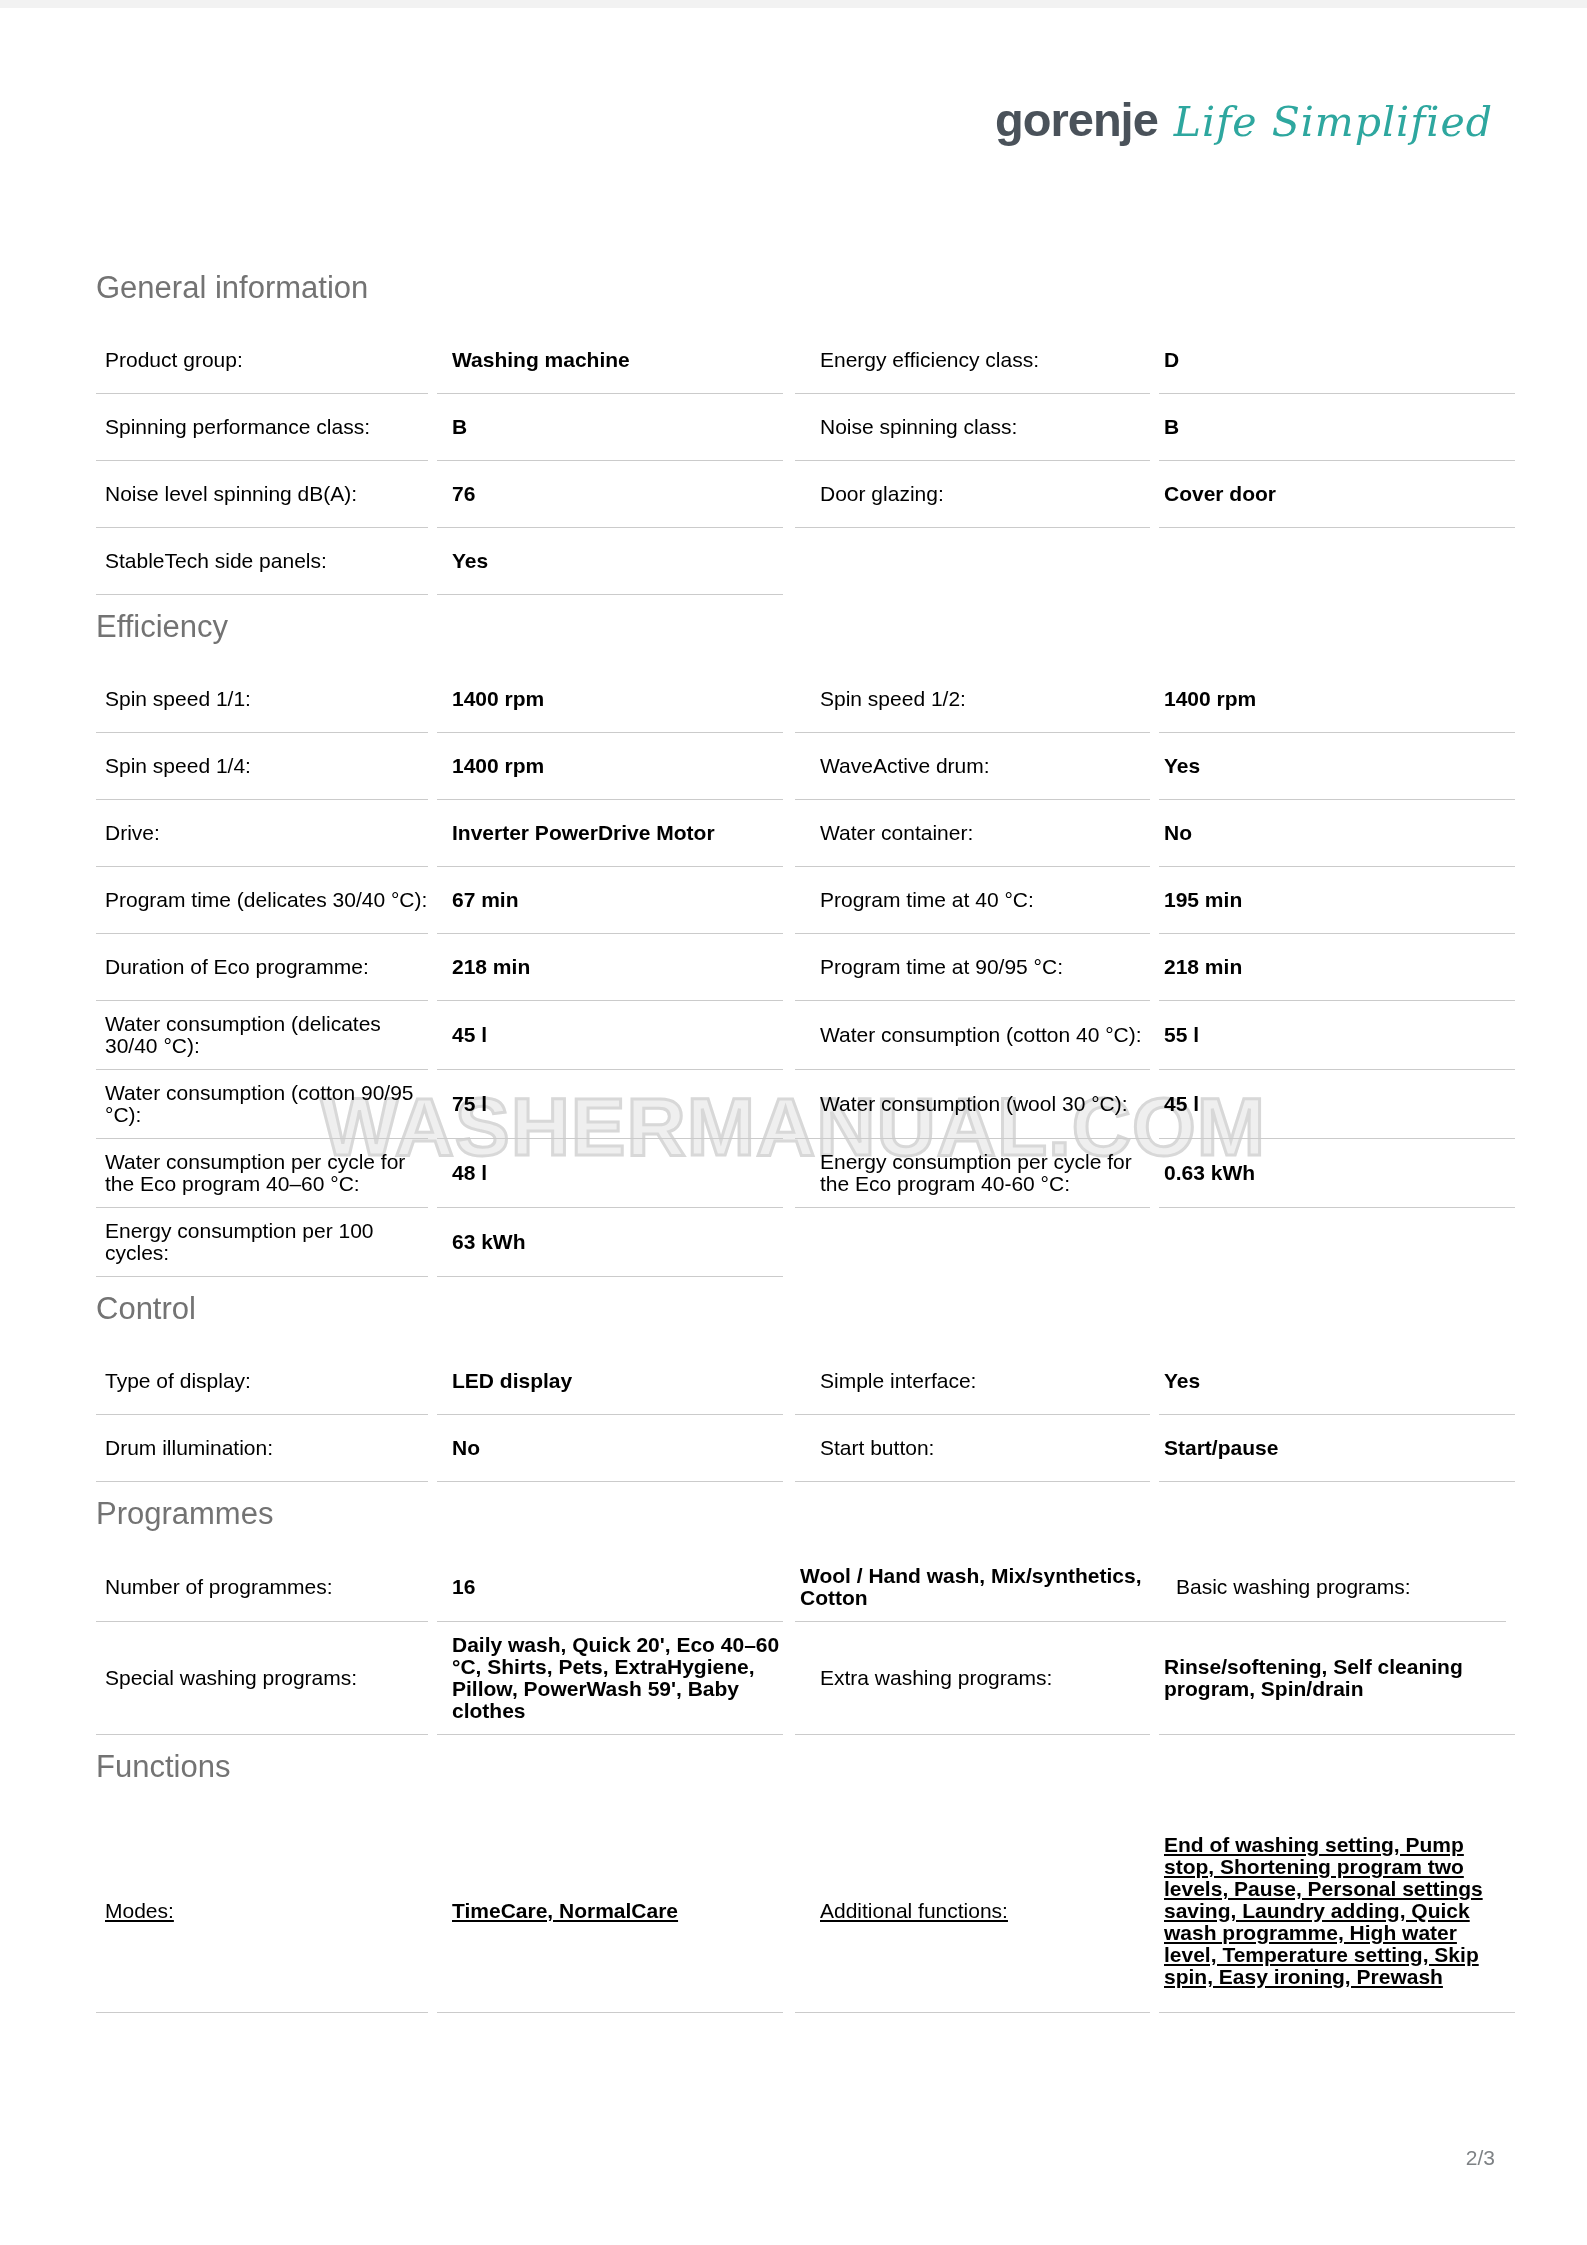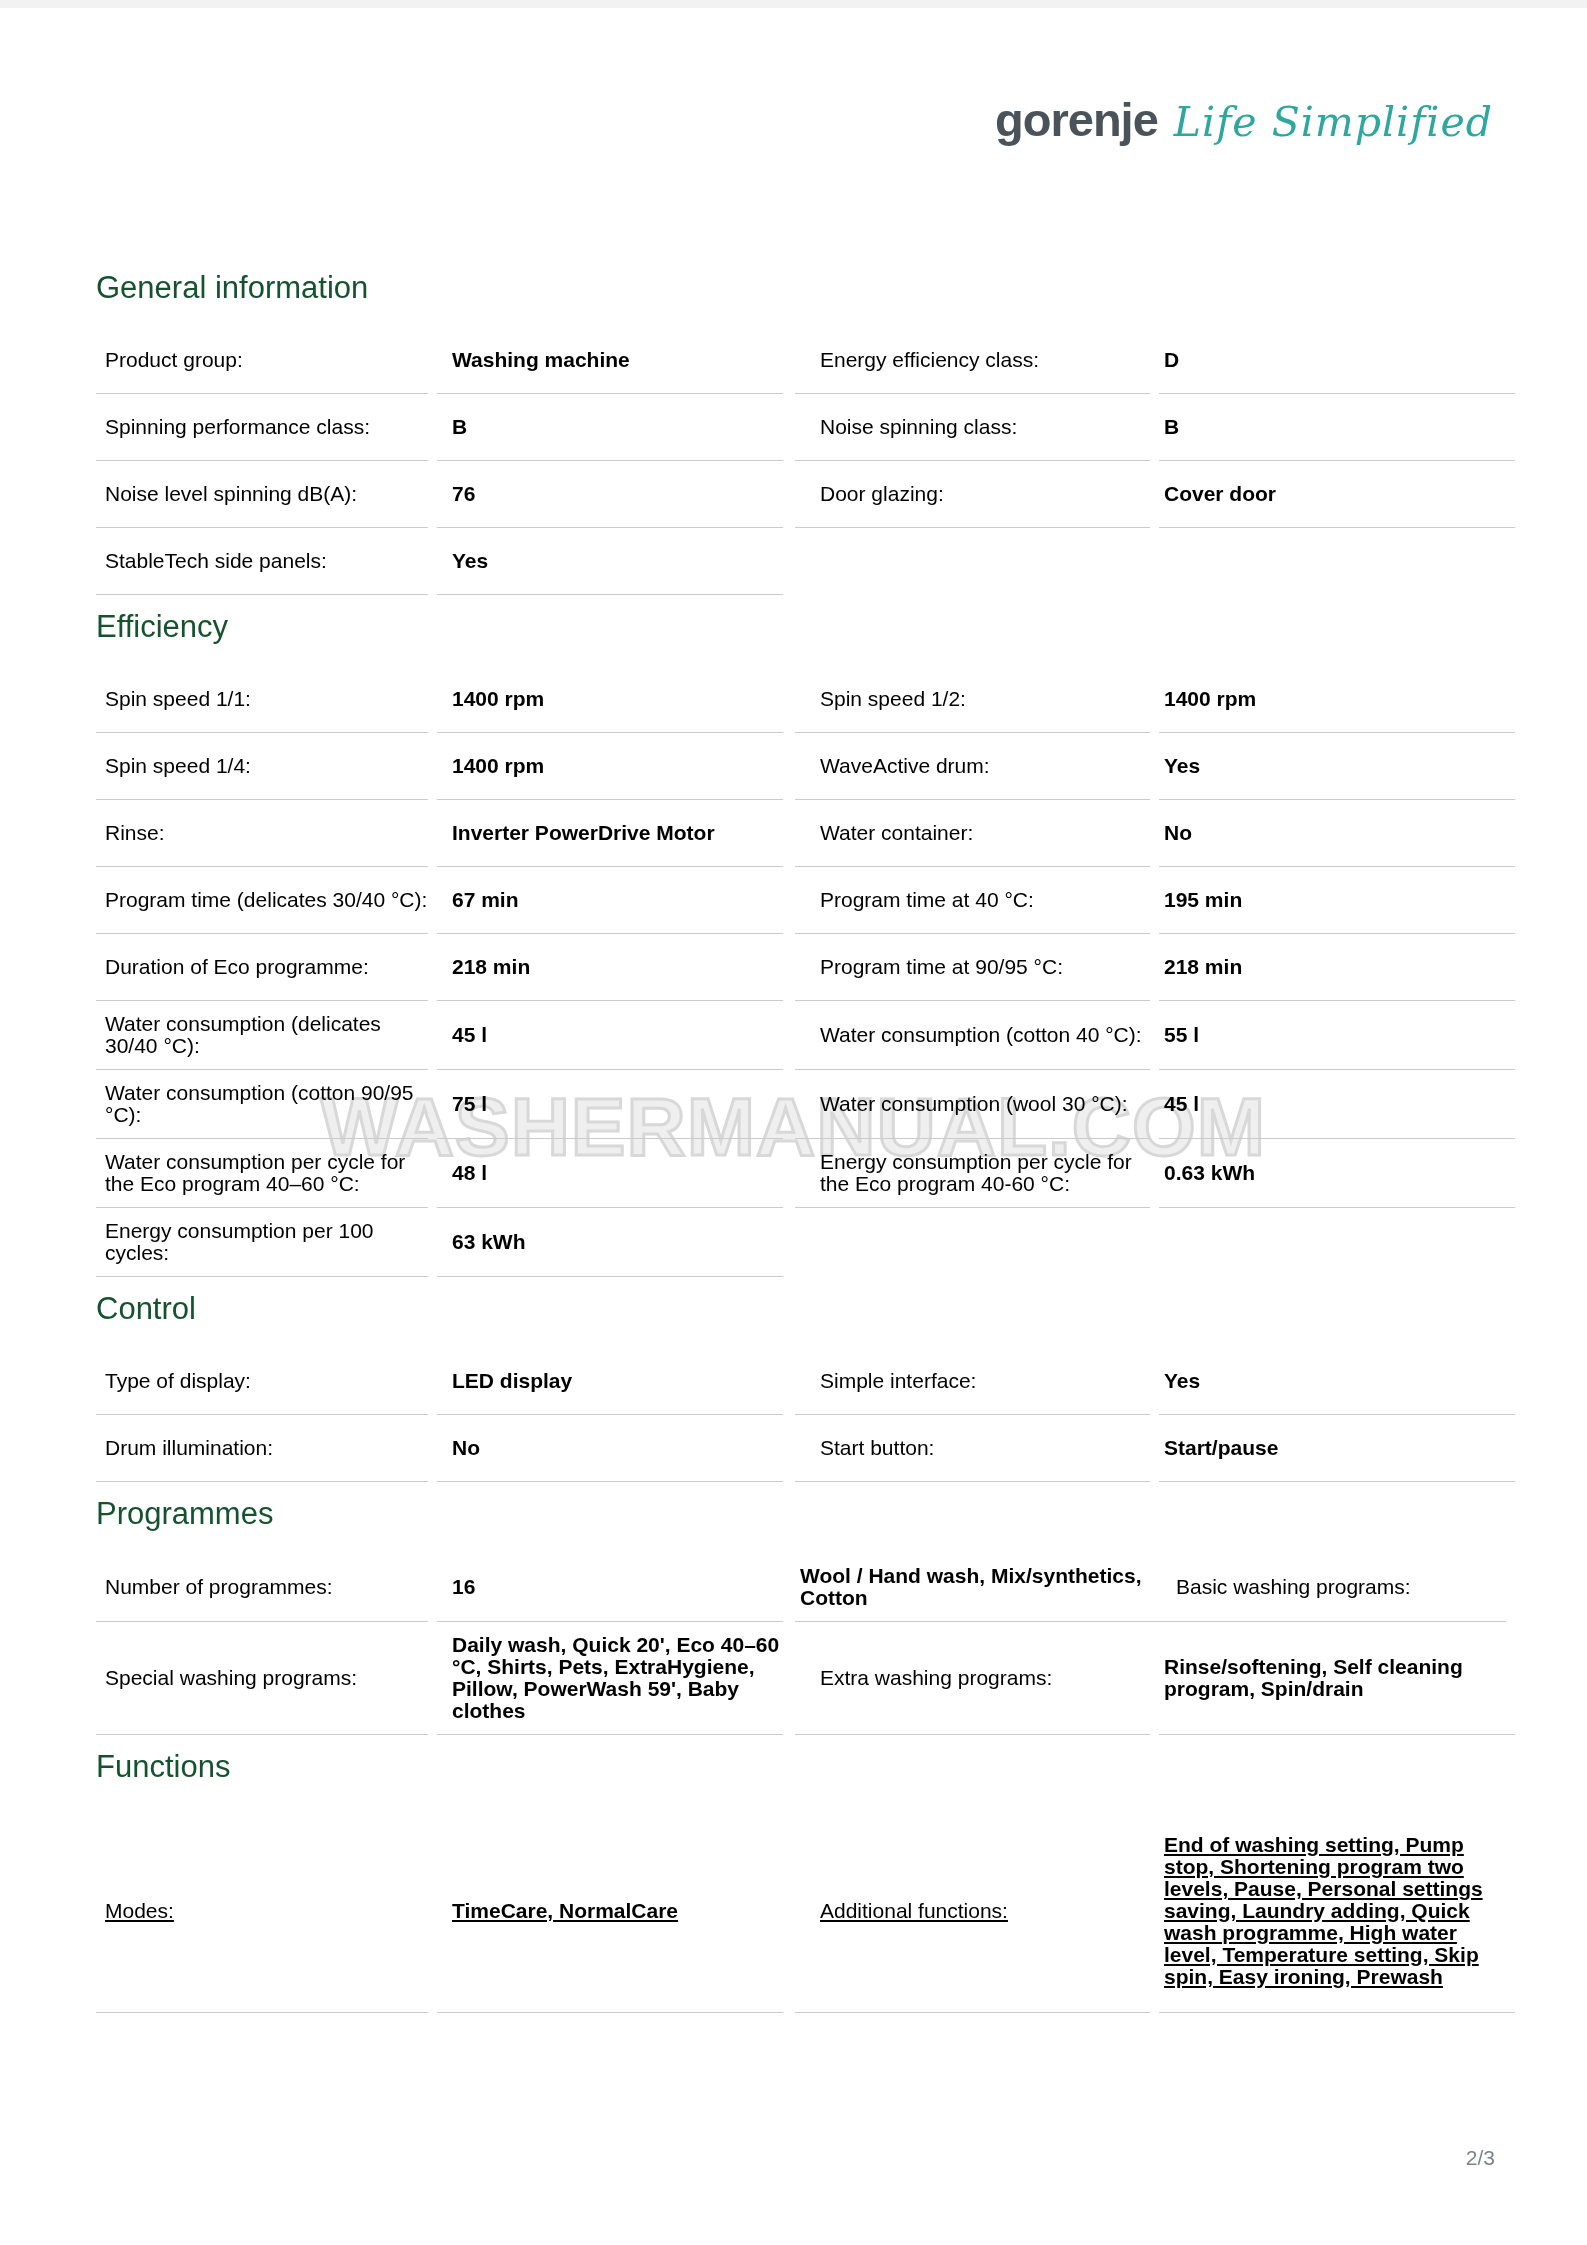--- a/index.html
+++ b/index.html
@@ -17,21 +17,21 @@
   
   .watermark {
     position:absolute; top:1072px; left:50%; transform:translateX(-50%);
     font-size:82px; font-weight:bold; letter-spacing:1px; white-space:nowrap;
     color:#EFEFEF; -webkit-text-stroke:3px #D8D8D8; z-index:1;
   }
 
   
   .content { position:absolute; left:96px; top:262px; width:1419px; z-index:2; }
 
-  .section-title { font-size:31px; line-height:36px; color:#14532d; font-weight:normal; margin:14px 0 21px 0; }
+  .section-title { font-size:31px; line-height:36px; color:#737373; font-weight:normal; margin:14px 0 21px 0; }
   section:first-child .section-title { margin-top:0; }
 
   .row { display:flex; align-items:stretch; }
   .cell {
     box-sizing:border-box; border-bottom:1px solid #CBCBCB;
     display:flex; align-items:center;
     font-size:21px; line-height:22px; min-height:67px;
     padding-top:12px; padding-bottom:12px;
   }
   .cell.value { font-weight:bold; }
@@ -102,21 +102,21 @@
           <div class="cell r value">1400 rpm</div>
         </div>
         <div class="row">
           <div class="cell l label">Spin speed 1/4:</div>
           <div class="cell l value">1400 rpm</div>
           <div class="half-gap"></div>
           <div class="cell r label">WaveActive drum:</div>
           <div class="cell r value">Yes</div>
         </div>
         <div class="row">
-          <div class="cell l label">Rinse:</div>
+          <div class="cell l label">Drive:</div>
           <div class="cell l value">Inverter PowerDrive Motor</div>
           <div class="half-gap"></div>
           <div class="cell r label">Water container:</div>
           <div class="cell r value">No</div>
         </div>
         <div class="row">
           <div class="cell l label">Program time (delicates 30/40 °C):</div>
           <div class="cell l value">67 min</div>
           <div class="half-gap"></div>
           <div class="cell r label">Program time at 40 °C:</div>

